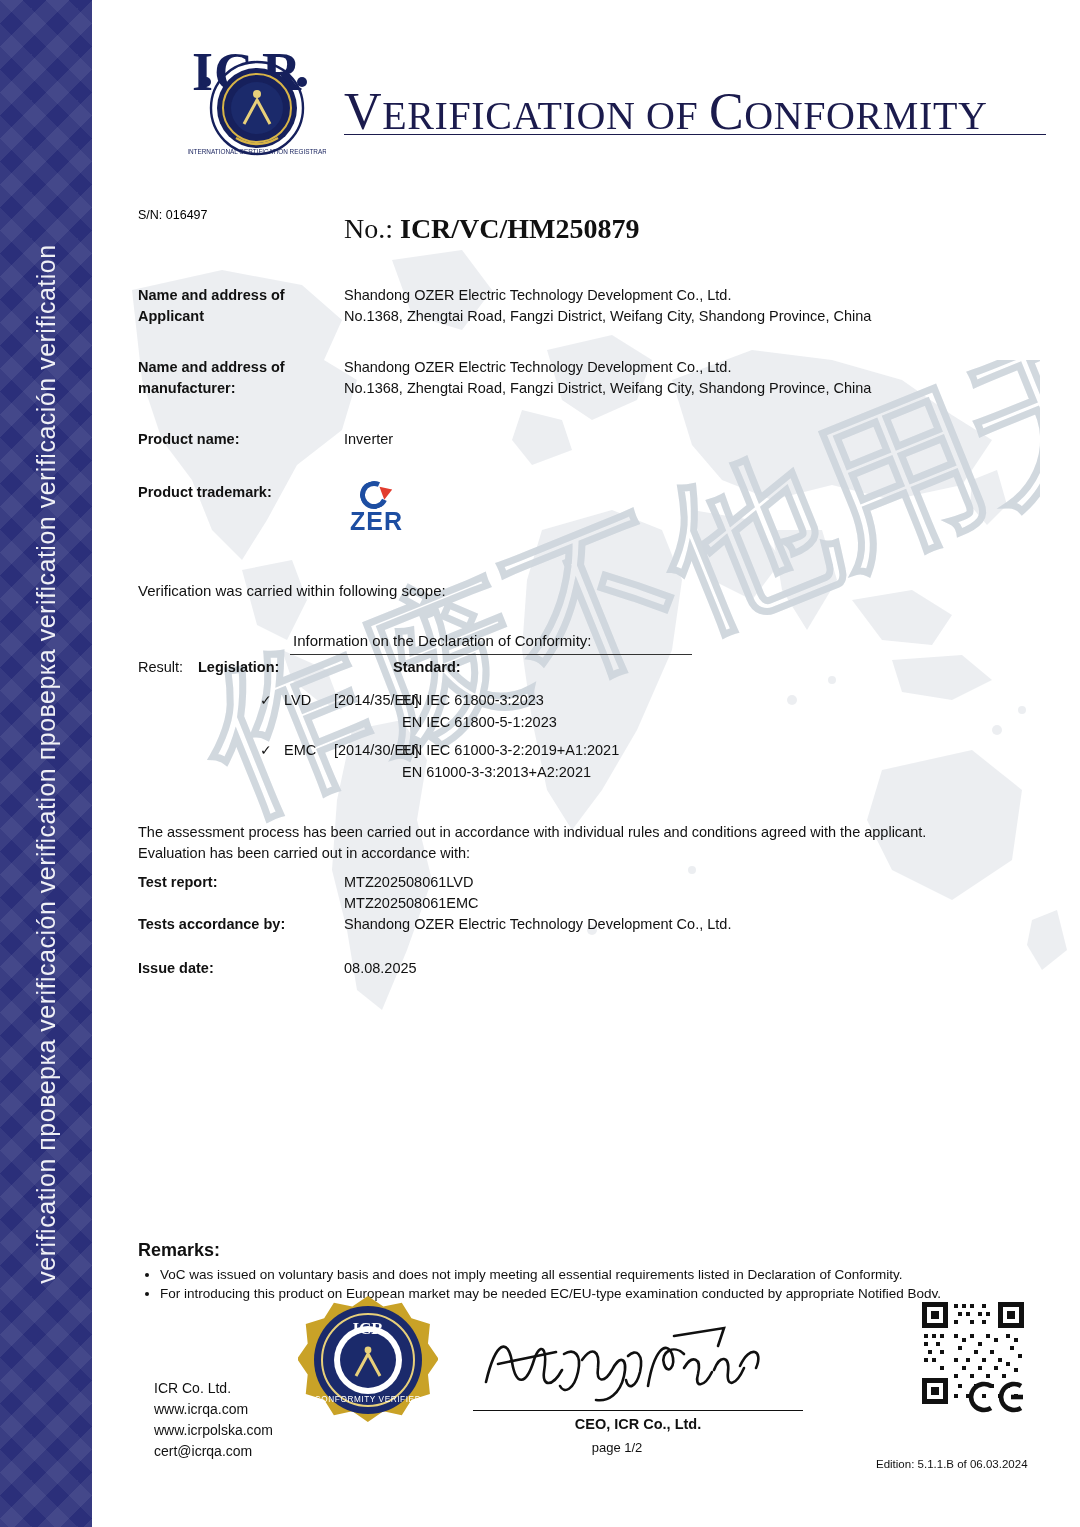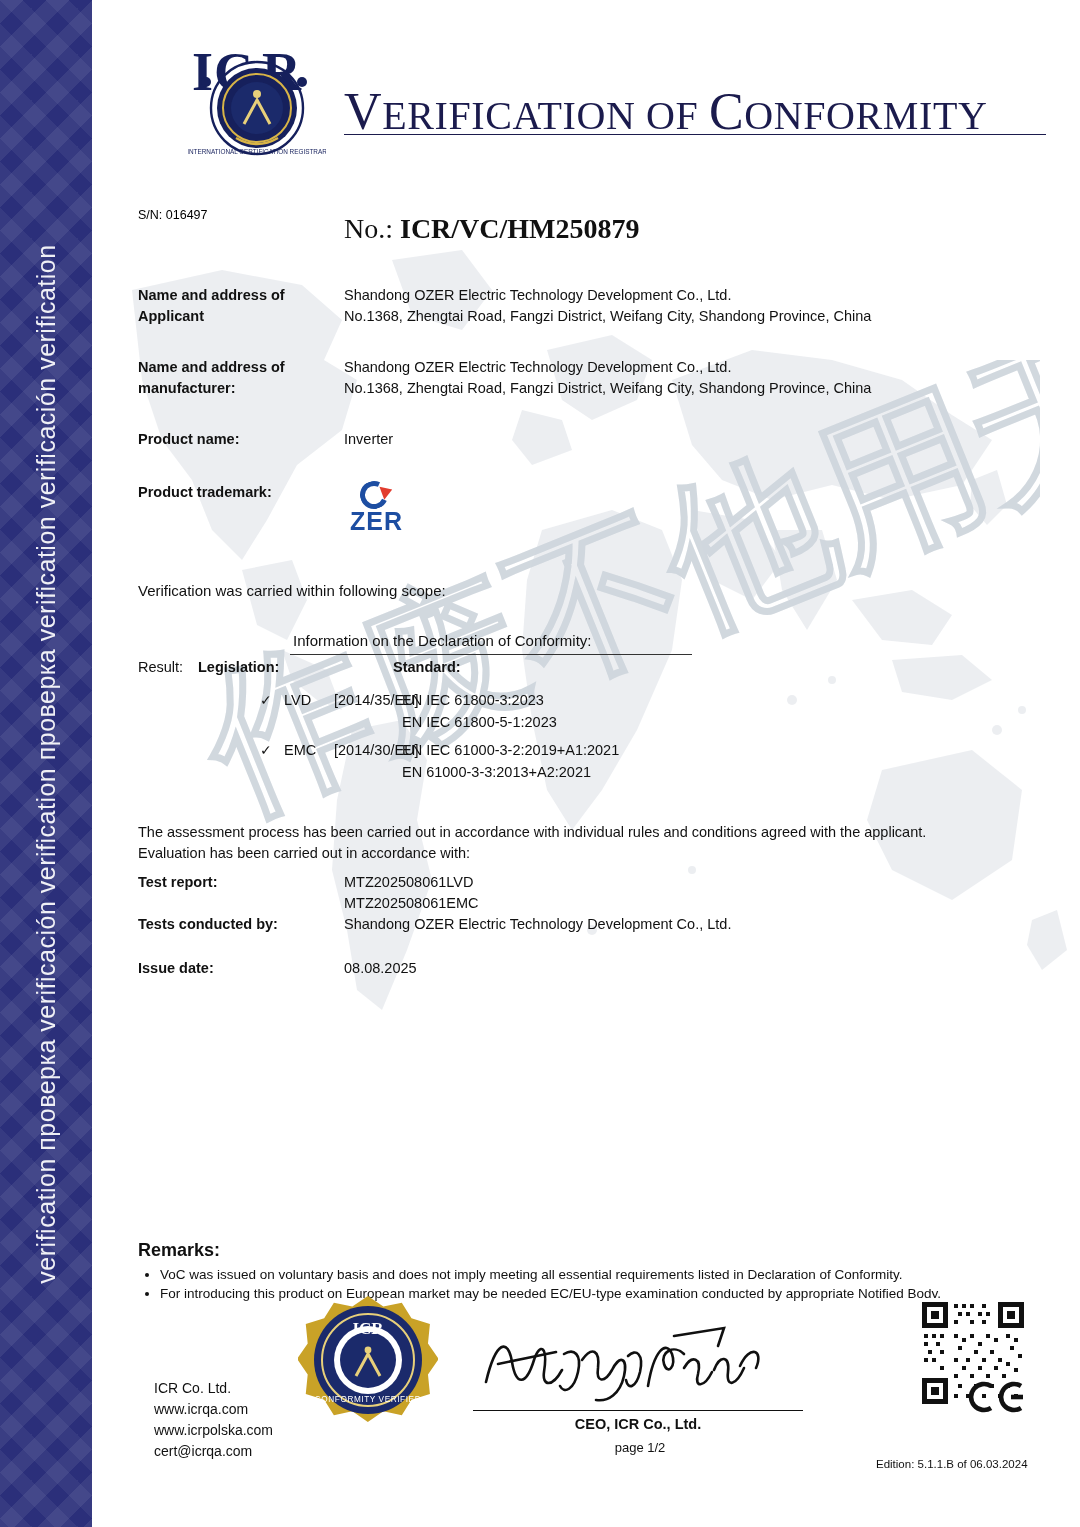--- a/index.html
+++ b/index.html
@@ -236,21 +236,21 @@
   .signature { position: absolute; left: 370px; top: 30px; width: 300px; height: 90px; }
   .sig-rule {
     position: absolute; left: 365px; top: 120px;
     width: 330px; border-bottom: 1.4px solid #111;
   }
   .sig-caption {
     position: absolute; left: 365px; top: 126px; width: 330px;
     text-align: center; font-size: 14.5px; font-weight: bold; color: #111;
   }
   .page-num {
-    position: absolute; left: 367px; top: 150px; width: 330px;
+    position: absolute; left: 344px; top: 150px; width: 330px;
     text-align: center; font-size: 13px; color: #111;
   }
   .company {
     position: absolute; left: 46px; top: 88px;
     font-size: 14px; line-height: 21px; color: #111;
   }
   .qr { position: absolute; left: 810px; top: 8px; width: 110px; height: 110px; }
   .ce {
     position: absolute; left: 855px; top: 90px; width: 70px; height: 34px;
   }
@@ -446,21 +446,21 @@
 
   <div class="fields2">
     <div class="row">
       <div class="lbl">Test report:</div>
       <div class="val">
         <div>MTZ202508061LVD</div>
         <div>MTZ202508061EMC</div>
       </div>
     </div>
     <div class="row">
-      <div class="lbl">Tests conducted by:</div>
+      <div class="lbl">Tests accordance by:</div>
       <div class="val">Shandong OZER Electric Technology Development Co., Ltd.</div>
     </div>
   </div>
 
   <div class="fields3">
     <div class="row">
       <div class="lbl">Issue date:</div>
       <div class="val">08.08.2025</div>
     </div>
   </div>

